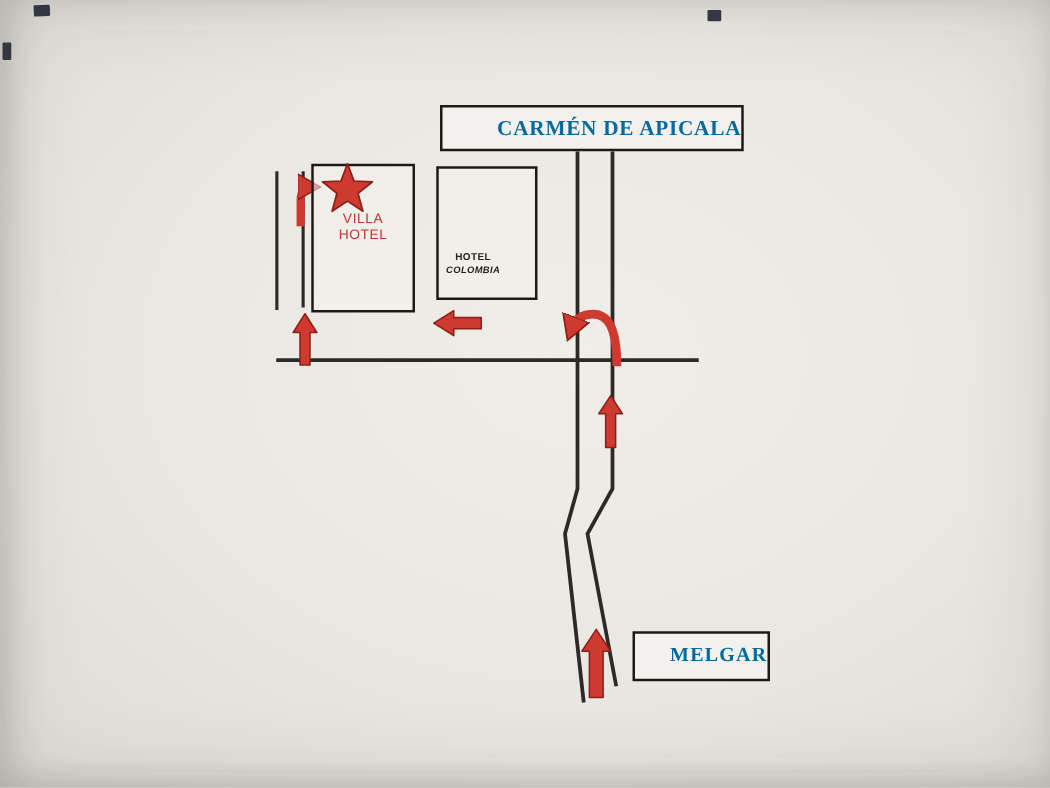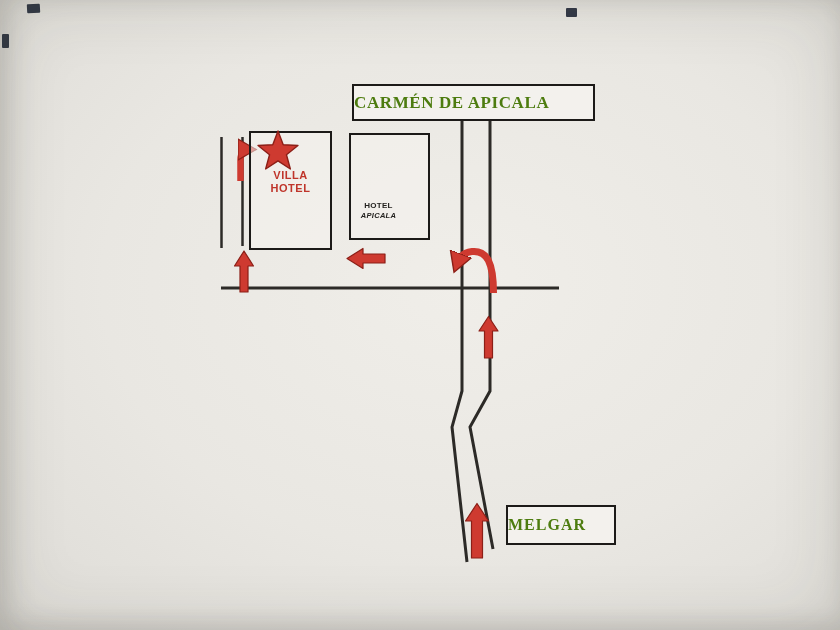--- a/index.html
+++ b/index.html
@@ -9,35 +9,35 @@
     font-family:"Liberation Sans",sans-serif;
   }
   .vignette{
     position:absolute;inset:0;pointer-events:none;
     box-shadow:inset 0 0 70px rgba(60,55,45,.14),
                inset 14px 0 24px rgba(60,55,45,.10),
                inset 0 -10px 20px rgba(60,55,45,.08);
   }
   .box{
     position:absolute;border:2px solid var(--box-border,#1c1a18);
-    background:#f3f1ed;display:flex;align-items:center;justify-content:flex-start;
-    font-family:"Liberation Serif",serif;font-weight:bold;color:#4d7c0f;
+    background:#f3f1ed;display:flex;align-items:center;justify-content:flex-end;
+    font-family:"Liberation Serif",serif;font-weight:bold;color:#0369a1;
     box-sizing:border-box;
   }
   .title-box{left:352px;top:84px;width:243px;height:37px;font-size:17px;letter-spacing:.6px;}
   .melgar-box{left:506px;top:505px;width:110px;height:40px;font-size:16px;letter-spacing:1px;}
   .bldg{
     position:absolute;border:2px solid var(--box-border,#1c1a18);
     background:rgba(245,243,239,.55);box-sizing:border-box;
   }
   .villa-bldg{left:249px;top:131px;width:83px;height:119px;}
   .hotel-bldg{left:349px;top:133px;width:81px;height:107px;}
   .villa-label{
     position:absolute;left:249px;top:169px;width:83px;text-align:center;
-    color:var(--villa-text,#bf352b);font-size:11px;font-weight:bold;
+    color:var(--villa-text,#bf352b);font-size:11px;font-weight:normal;
     line-height:13px;letter-spacing:.5px;
   }
   .hotel-label{
     position:absolute;left:349px;top:201px;width:59px;text-align:center;color:#24221f;
     font-size:8px;font-weight:bold;line-height:9.5px;letter-spacing:.3px;
   }
   .hotel-label .l2{font-style:italic;font-size:7.5px;}
   .star-wrap{position:absolute;left:253px;top:128px;width:50px;height:48px;}
   .overlay{position:absolute;left:0;top:0;}
   .road-line{stroke:var(--road,#2c2a27);stroke-width:3;fill:none;stroke-linecap:butt;}
@@ -93,21 +93,21 @@
     <span>CARMÉN DE APICALA</span>
   </div>
 
   <div class="villa-label">
     <div>VILLA</div>
     <div>HOTEL</div>
   </div>
 
   <div class="hotel-label">
     <div class="l1">HOTEL</div>
-    <div class="l2">APICALA</div>
+    <div class="l2">COLOMBIA</div>
   </div>
 
   <div class="box melgar-box">
     <span>MELGAR</span>
   </div>
 
   <div class="vignette"></div>
 </div>
 
 </body></html>

